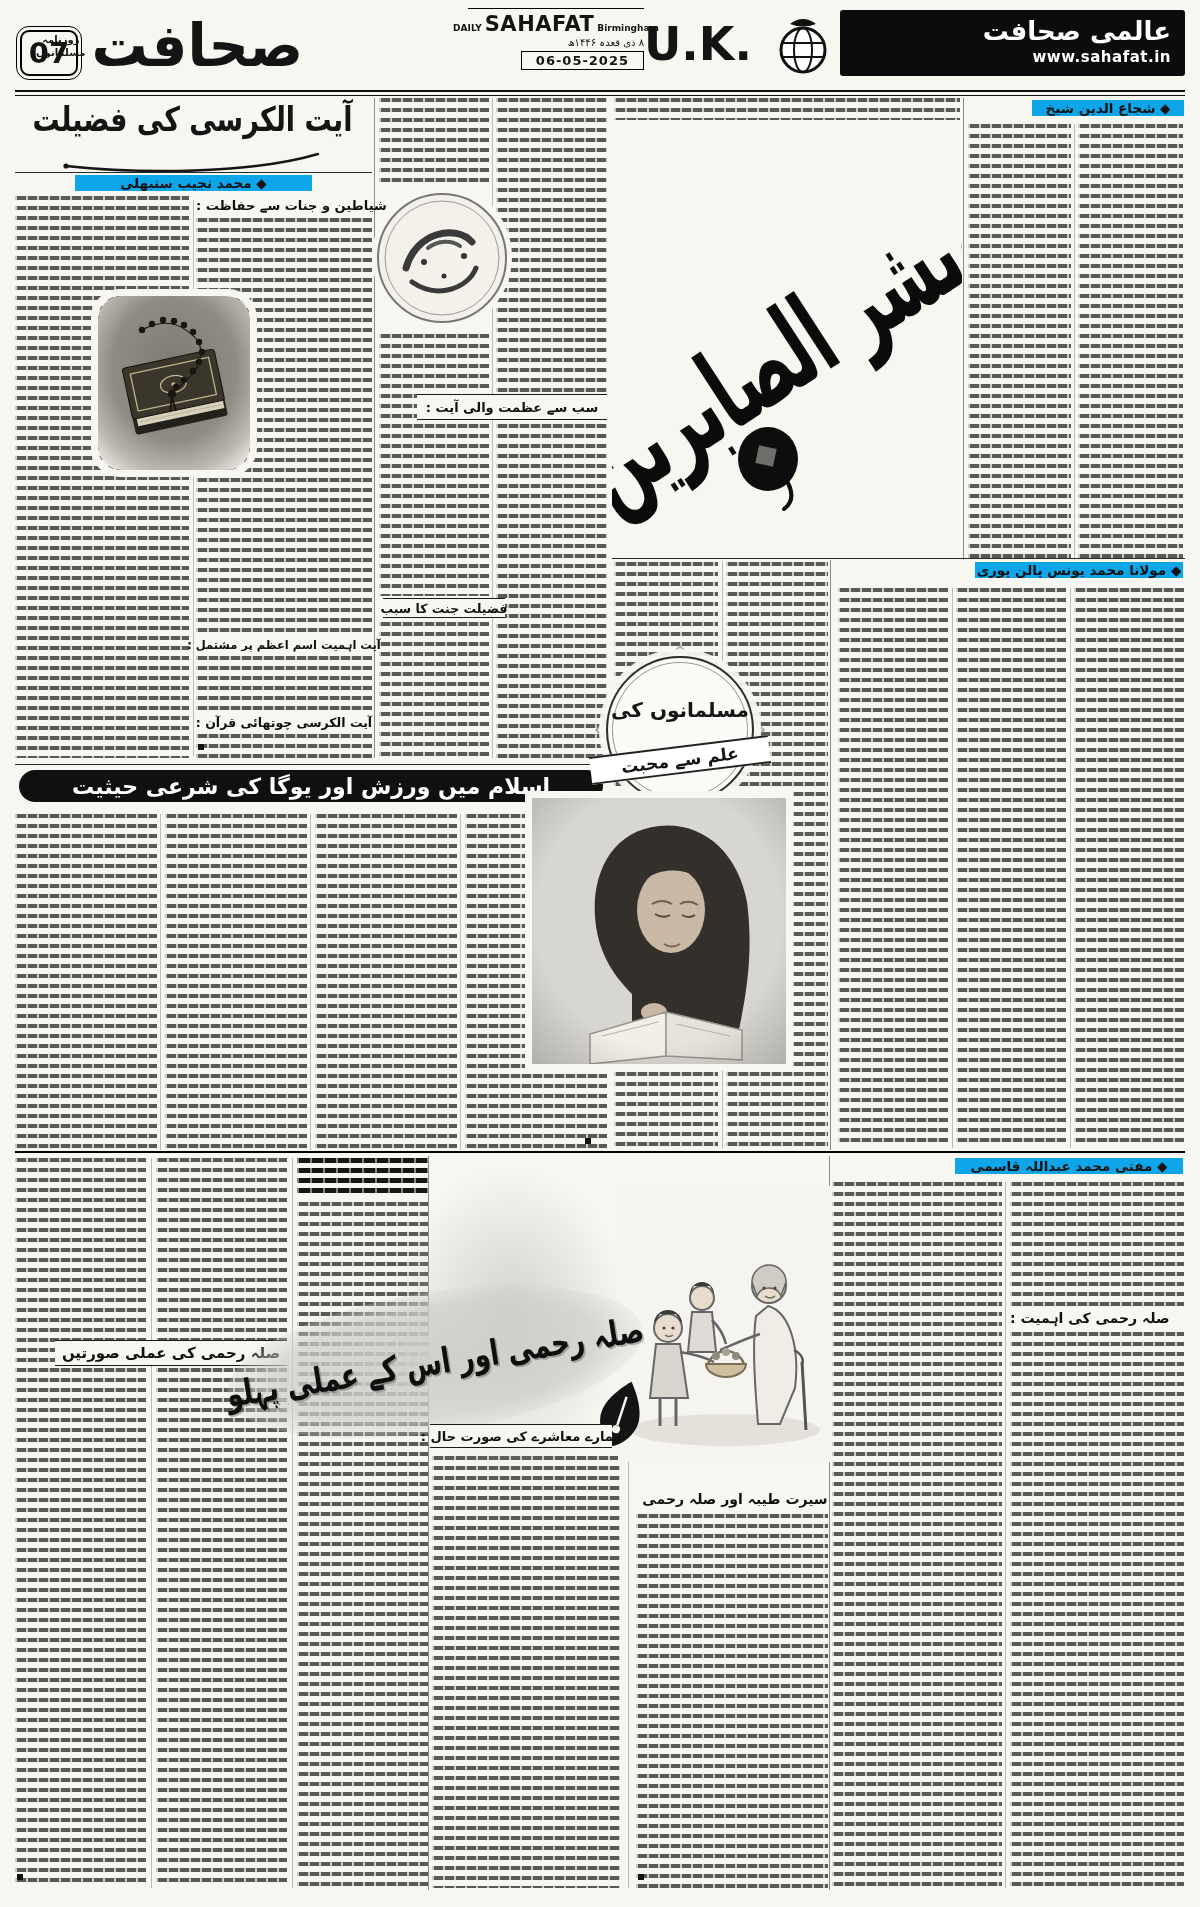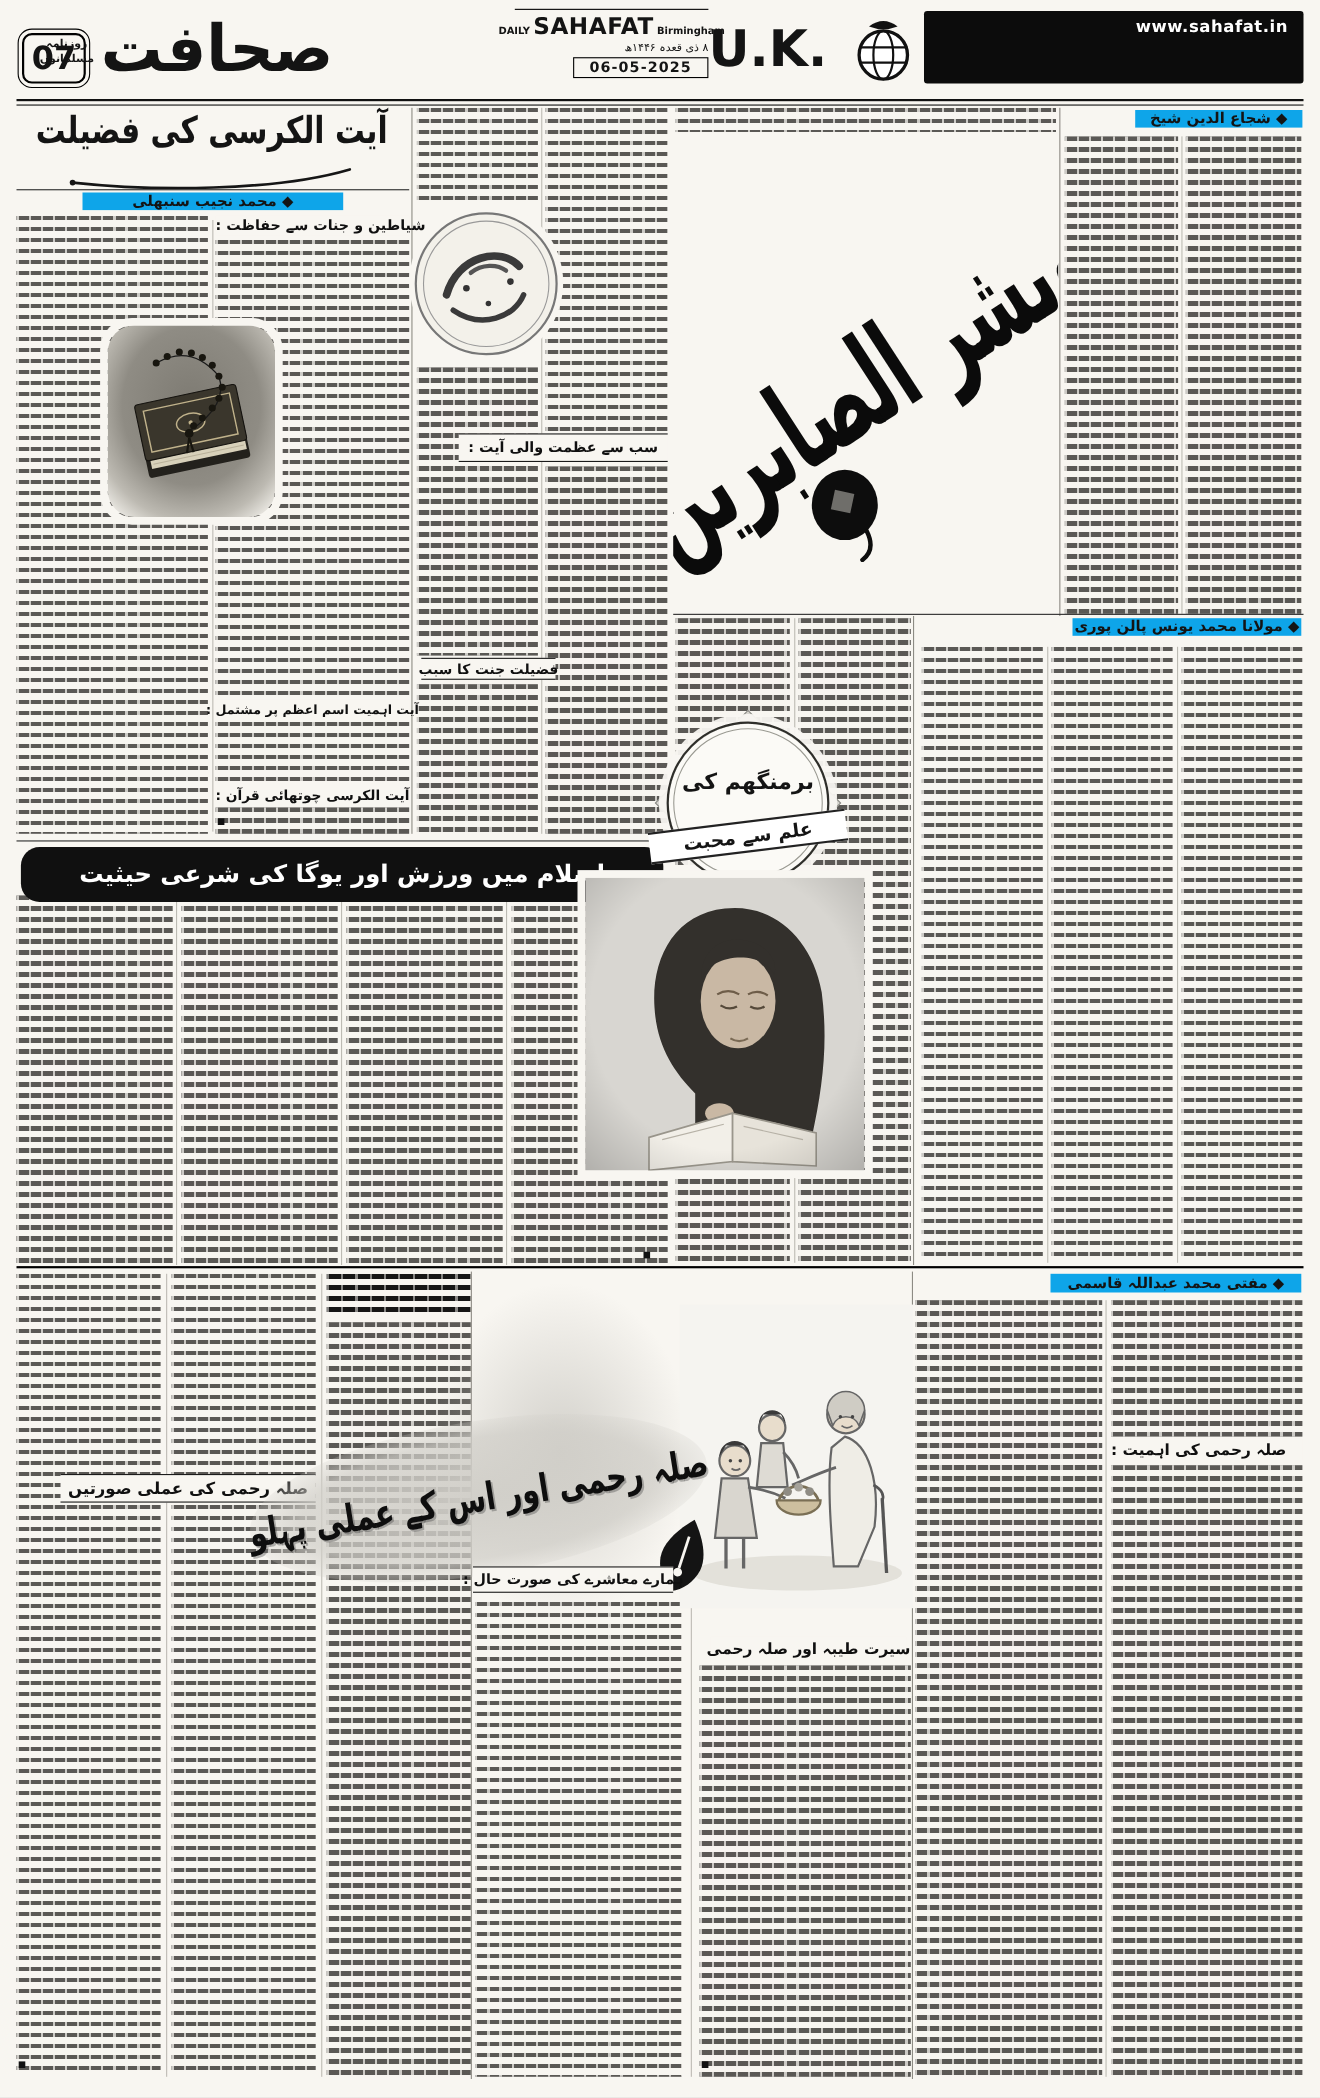--- a/index.html
+++ b/index.html
@@ -85,20 +85,21 @@
 
     <svg class="abs" style="left:772px;top:12px;width:62px;height:64px" viewBox="0 0 62 64">
       <path d="M18,12 Q31,2 44,12 Q31,17 18,12 Z" fill="#111"></path>
       <circle cx="31" cy="38" r="22" fill="#fff" stroke="#111" stroke-width="3"></circle>
       <ellipse cx="31" cy="38" rx="9" ry="22" fill="none" stroke="#111" stroke-width="2"></ellipse>
       <line x1="9" y1="31" x2="53" y2="31" stroke="#111" stroke-width="2"></line>
       <line x1="9" y1="45" x2="53" y2="45" stroke="#111" stroke-width="2"></line>
     </svg>
 
     <div class="mast-banner">
+      <div class="t1 urdu">عالمی صحافت</div>
       <div class="t2">www.sahafat.in</div>
     </div>
 
     <div class="dblrule" style="left:15px;top:90px;width:1170px"></div>
   </section>
 
   <section>
     <div class="main-hl urdu" style="left:30px;top:104px;width:325px">آیت الکرسی کی فضیلت</div>
     <svg class="abs" style="left:60px;top:150px;width:265px;height:22px" viewBox="0 0 265 22">
       <path d="M6,16 C80,24 190,24 258,4" fill="none" stroke="#161616" stroke-width="2.4" stroke-linecap="round"></path>
@@ -215,21 +216,21 @@
 
     <div class="vl dark" style="left:830px;top:560px;height:590px"></div>
 
     <div class="txt" style="left:614px;top:562px;width:104px;height:586px"></div>
     <div class="vl" style="left:722px;top:562px;height:586px"></div>
     <div class="txt" style="left:726px;top:562px;width:102px;height:586px"></div>
 
     <div class="abs badge" style="left:596px;top:652px;width:168px;height:156px">
       <div class="badge-diamond"></div>
       <div class="badge-circle"></div>
-      <div class="badge-l1 urdu">برمنگھم کی</div>
+      <div class="badge-l1 urdu">مسلمانوں کی</div>
       <div class="badge-band urdu">علم سے محبت</div>
     </div>
 
     <svg class="abs photo" style="left:532px;top:798px;width:254px;height:266px" viewBox="0 0 254 266">
       <defs>
         <radialGradient id="vg" cx="0.5" cy="0.45" r="0.8">
           <stop offset="0.6" stop-color="rgba(0,0,0,0)"></stop>
             <stop offset="1" stop-color="rgba(0,0,0,0.22)"></stop>
         </radialGradient>
       </defs>
@@ -246,21 +247,21 @@
       <path d="M58,236 L134,214 L134,258 L58,266 Z" fill="#f2efe8" stroke="#9a968c" stroke-width="1.5"></path>
       <path d="M134,214 L210,232 L210,262 L134,258 Z" fill="#e7e3da" stroke="#9a968c" stroke-width="1.5"></path>
       <line x1="70" y1="238" x2="126" y2="224" stroke="#b6b1a6" stroke-width="1"></line>
       <line x1="144" y1="226" x2="198" y2="238" stroke="#b6b1a6" stroke-width="1"></line>
       <rect width="254" height="266" fill="url(#vg)"></rect>
     </svg>
   </section>
 
   <section>
     <div class="hl" style="left:15px;top:764px;width:592px"></div>
-    <div class="banner-hl urdu" style="left:19px;top:770px;width:584px;height:50px">اسلام میں ورزش اور یوگا کی شرعی حیثیت</div>
+    <div class="banner-hl urdu" style="left:19px;top:770px;width:584px;height:32px">اسلام میں ورزش اور یوگا کی شرعی حیثیت</div>
 
     <div class="txt" style="left:15px;top:814px;width:142px;height:336px"></div>
     <div class="vl" style="left:160px;top:814px;height:336px"></div>
     <div class="txt" style="left:165px;top:814px;width:142px;height:336px"></div>
     <div class="vl" style="left:310px;top:814px;height:336px"></div>
     <div class="txt" style="left:315px;top:814px;width:142px;height:336px"></div>
     <div class="vl" style="left:460px;top:814px;height:336px"></div>
     <div class="txt" style="left:465px;top:814px;width:142px;height:336px"></div>
     <div class="endsq" style="left:585px;top:1138px"></div>
   </section>

